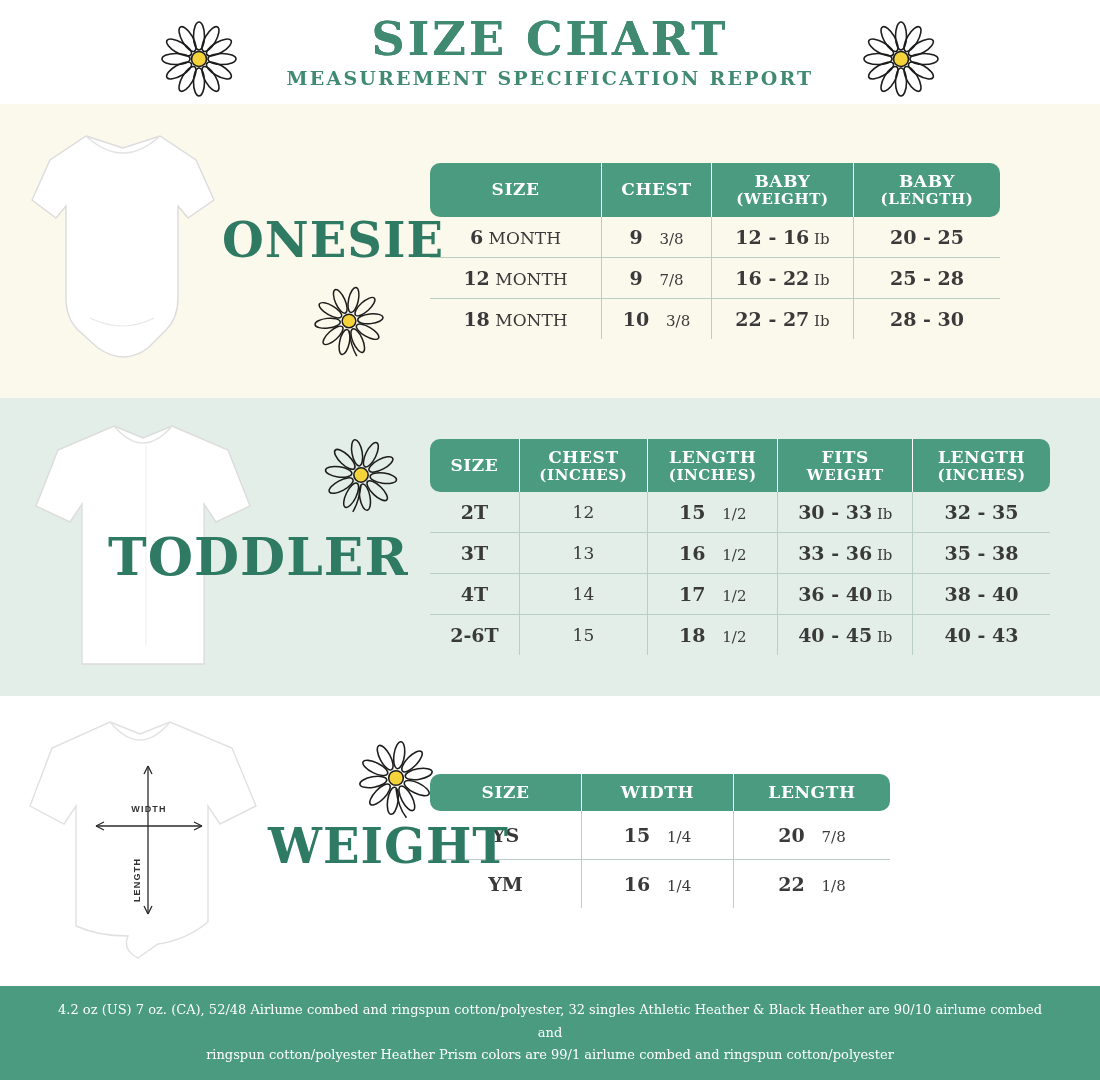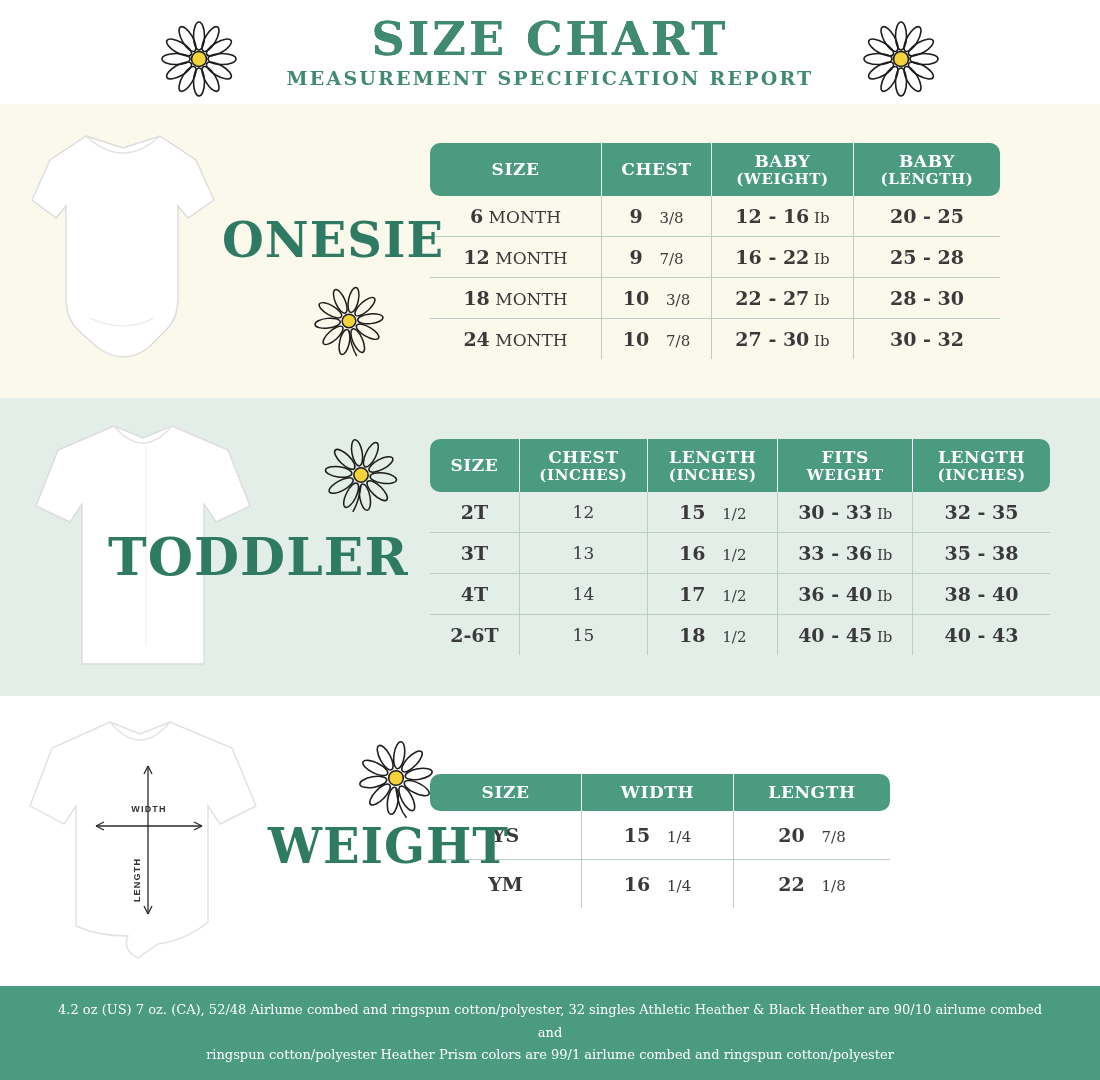--- a/index.html
+++ b/index.html
@@ -293,26 +293,20 @@
             <td><span class="big">9</span><span class="frac"> 7/8</span></td>
             <td><span class="big">16 - 22</span><span class="unit"> Ib</span></td>
             <td><span class="big">25 - 28</span></td>
           </tr>
           <tr>
             <td><span class="big">18</span><span>  MONTH</span></td>
             <td><span class="big">10</span><span class="frac"> 3/8</span></td>
             <td><span class="big">22 - 27</span><span class="unit"> Ib</span></td>
             <td><span class="big">28 - 30</span></td>
           </tr>
-          <tr>
-            <td><span class="big">24</span><span> MONTH</span></td>
-            <td><span class="big">10</span><span class="frac"> 7/8</span></td>
-            <td><span class="big">27 - 30</span><span class="unit"> Ib</span></td>
-            <td><span class="big">30 - 32</span></td>
-          </tr>
         </tbody>
       </table>
     </div>
   </div>
 
   <div class="section section-toddler">
     <div class="garment-col">
       <svg class="garment" style="left:28px; top:18px;" width="230" height="262" viewBox="0 0 230 262">
         <g fill="#ffffff" stroke="#dcdcdc" stroke-width="1.4">
           <path d="M86 10 L115 22 L144 10 L200 34 L222 90 L188 106 L176 88 L176 248

